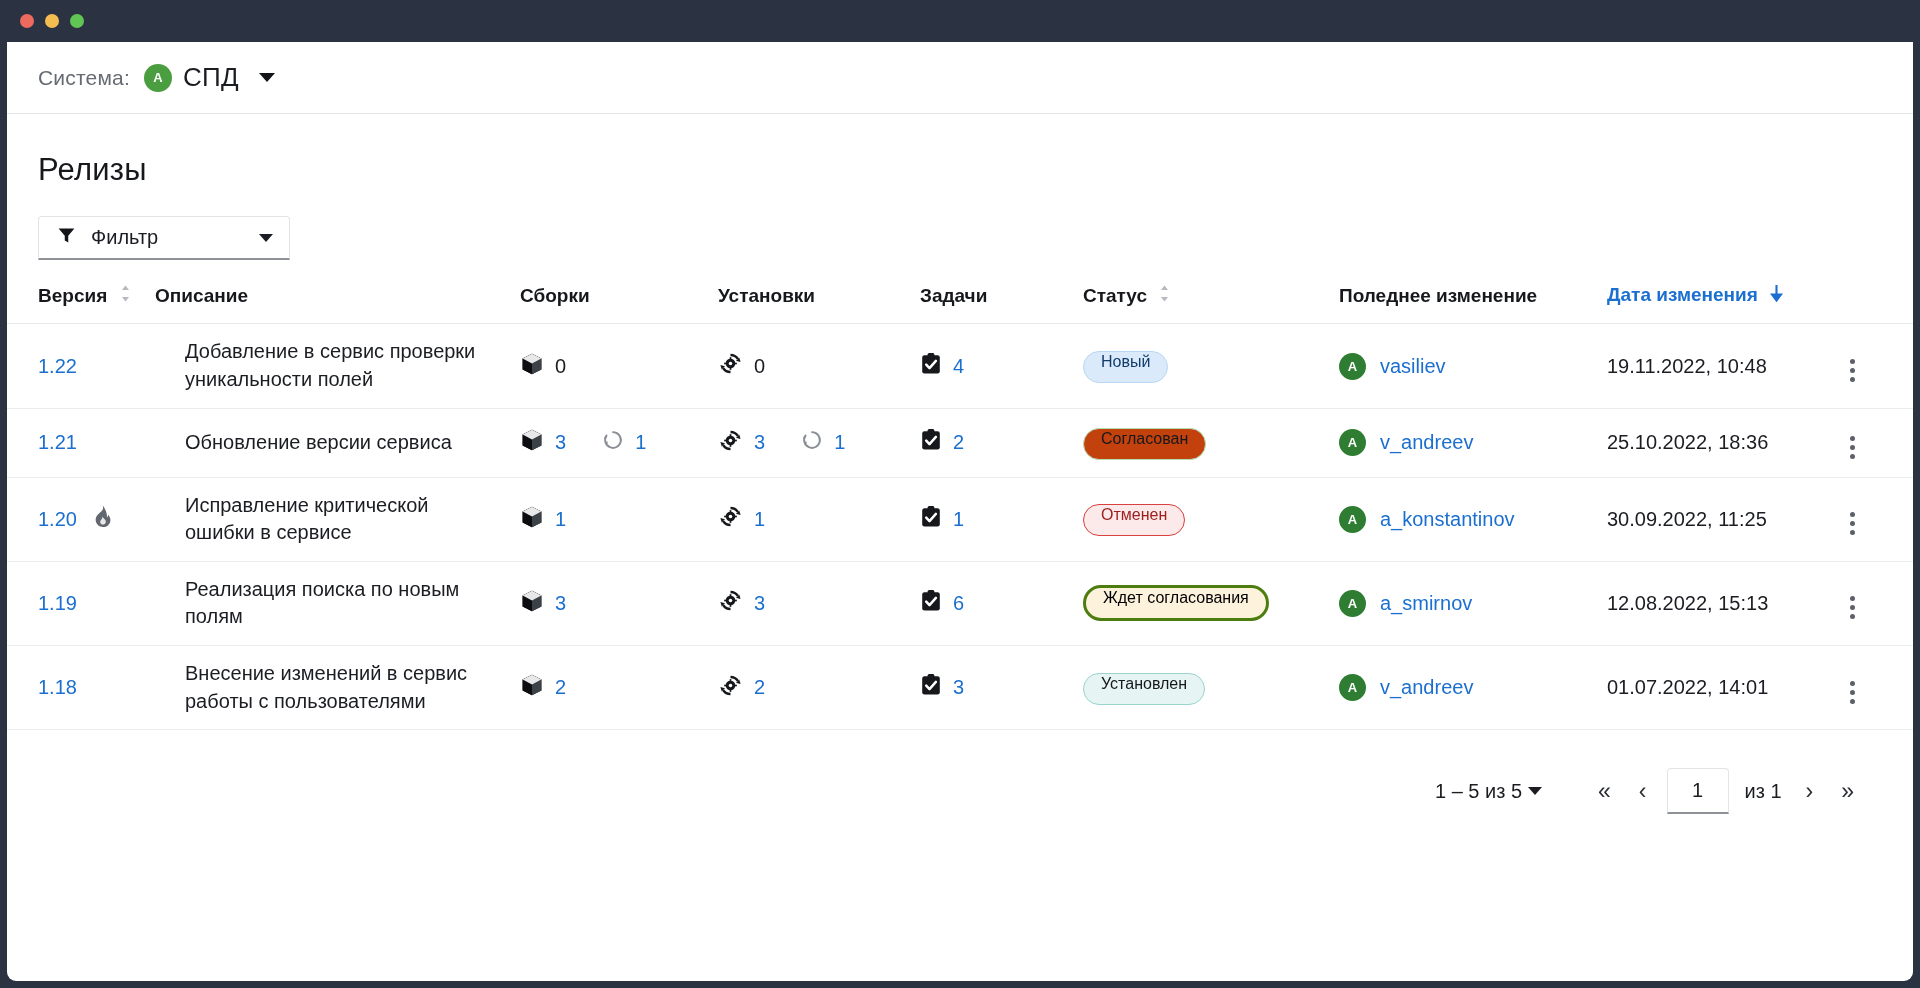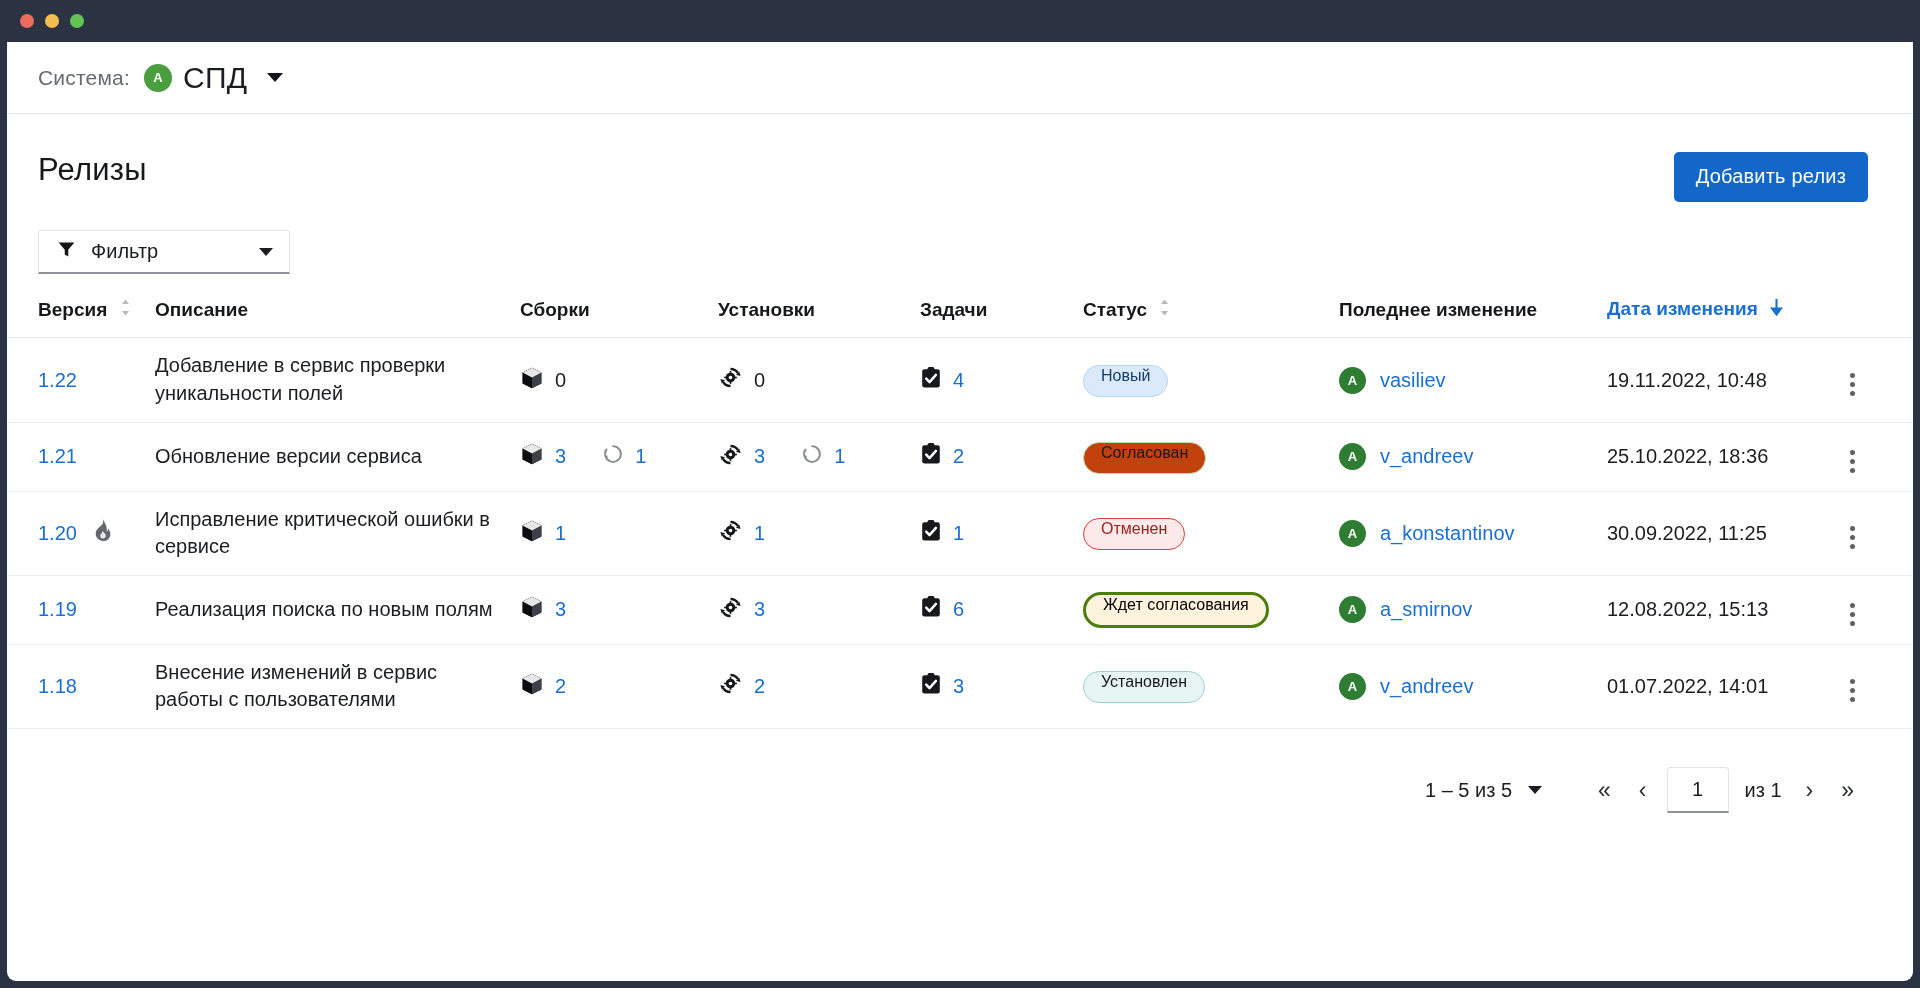--- a/index.html
+++ b/index.html
@@ -45,21 +45,21 @@
   .sys-label {
     font-size: 21px; color: #666b72; letter-spacing: .2px;
   }
   .avatar {
     width: 28px; height: 28px; border-radius: 50%;
     background: #4a9e3f; color: #fff;
     display: inline-flex; align-items: center; justify-content: center;
     font-size: 13px; font-weight: 600; line-height: 1;
     margin: 0 11px 0 14px; flex: 0 0 auto;
   }
-  .sys-name { font-size: 30px; color: #1b1d22; letter-spacing: .2px; }
+  .sys-name { font-size: 26px; color: #1b1d22; letter-spacing: .2px; }
   .caret {
     margin-left: 20px;
     width: 0; height: 0;
     border-left: 8px solid transparent;
     border-right: 8px solid transparent;
     border-top: 9px solid #121417;
   }
   
   .page-head {
     display: flex; align-items: flex-start; justify-content: space-between;
@@ -118,21 +118,21 @@
   col.c-inst  { width: 202px; }
   col.c-task  { width: 163px; }
   col.c-stat  { width: 256px; }
   col.c-user  { width: 268px; }
   col.c-date  { width: 235px; }
   col.c-menu  { width: auto; }
   .pad-l { padding-left: 31px !important; }
   .sort-ico { display: inline-block; margin-left: 7px; vertical-align: middle; }
   .link { color: #1a6fd0; text-decoration: none; cursor: pointer; }
   .ver-cell { display: flex; align-items: center; gap: 13px; }
-  .desc { line-height: 1.38; color: #1b1d22; padding-right: 24px; }
+  .desc { line-height: 1.38; color: #1b1d22; padding-right: 24px; margin-left: 30px; }
   
   .metrics { display: flex; align-items: center; gap: 11px; }
   .metric { display: inline-flex; align-items: center; gap: 11px; }
   .metric .num { font-size: 20px; }
   .num.zero { color: #1b1d22; }
   .num.link { color: #1a6fd0; }
   .gap { width: 14px; display: inline-block; }
   
   .badge {
     display: inline-block; border-radius: 999px;
@@ -152,21 +152,21 @@
   .kebab {
     display: inline-flex; flex-direction: column; gap: 4px;
     align-items: center; cursor: pointer; padding: 4px 8px;
   }
   .kebab i { width: 5px; height: 5px; border-radius: 50%; background: #5c6168; display: block; }
   
   .pagination {
     display: flex; align-items: center; justify-content: flex-end;
     gap: 0; padding: 38px 45px 0 0; font-size: 20px; color: #1b1d22;
   }
-  .range { display: inline-flex; align-items: center; gap: 16px; cursor: pointer; }
+  .range { display: inline-flex; align-items: center; gap: 6px; cursor: pointer; }
   .range-caret {
     width: 0; height: 0;
     border-left: 7px solid transparent;
     border-right: 7px solid transparent;
     border-top: 8px solid #1b1d22;
   }
   .pg-btn {
     background: none; border: none; font-family: inherit;
     font-size: 23px; color: #2b2f35; cursor: pointer;
     padding: 6px 14px; line-height: 1;
@@ -198,21 +198,20 @@
 
     <div class="sysbar">
       <span class="sys-label">Система:</span>
       <span class="avatar">А</span>
       <span class="sys-name">СПД</span>
       <span class="caret"></span>
     </div>
 
     <div class="page-head">
       <h1 class="page-title">Релизы</h1>
-      <button class="btn-primary">Добавить релиз</button>
     </div>
 
     <div class="filter-row">
       <div class="filter-select">
         <span class="funnel">
           <svg width="21" height="21" viewBox="0 0 24 24" aria-hidden="true">
             <path d="M3 4h18l-7 8.2V20l-4-2.4v-5.4z" fill="#121417"></path>
           </svg>
         </span>
         <span class="filter-text">Фильтр</span>

